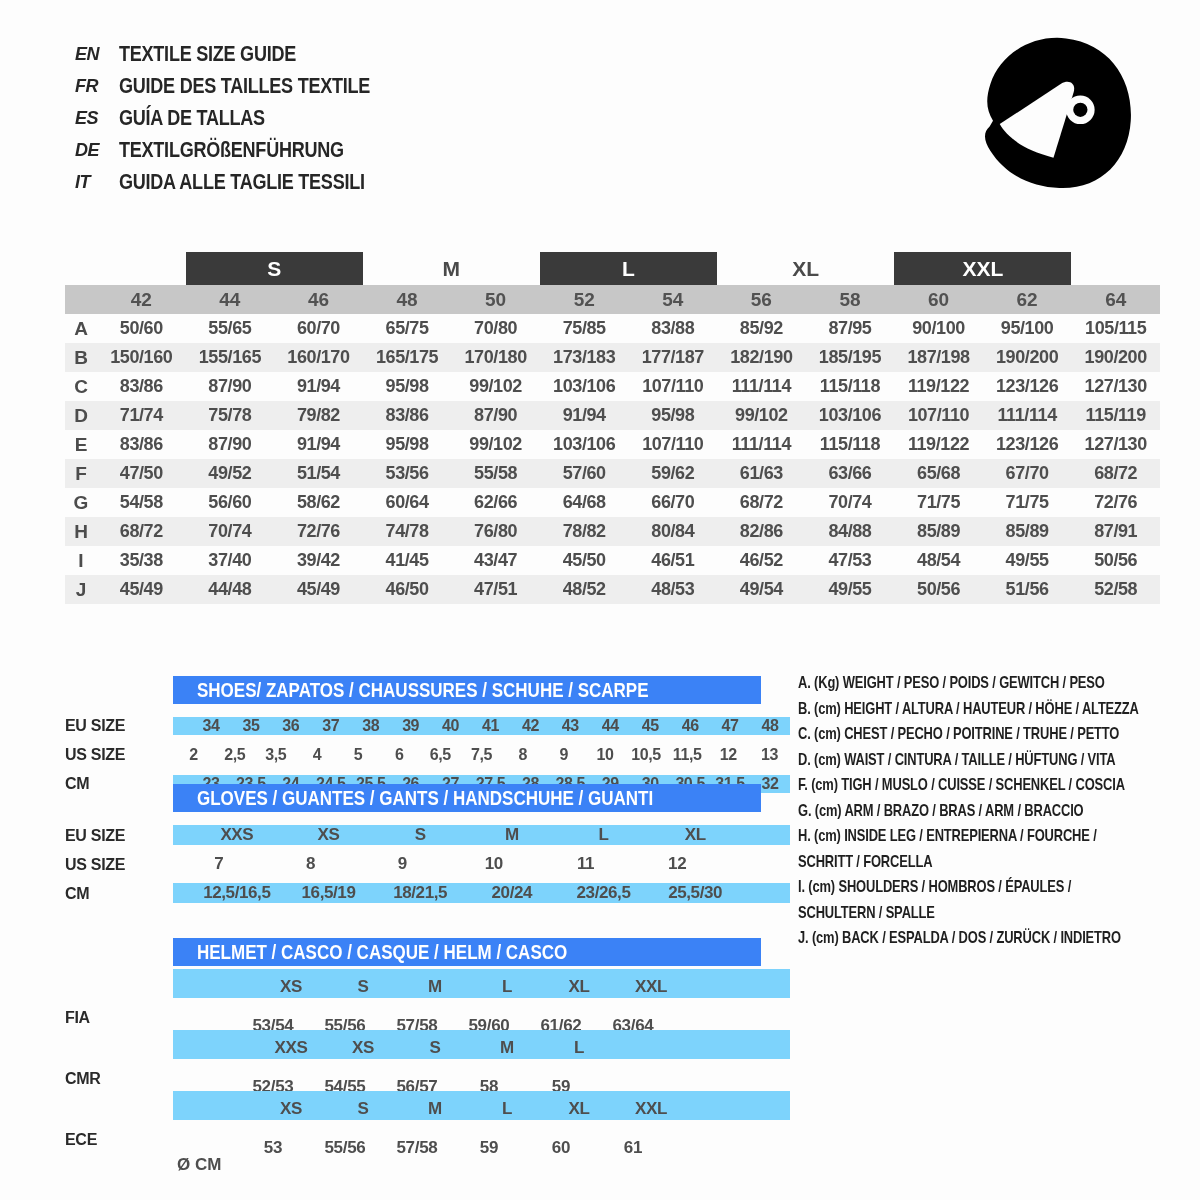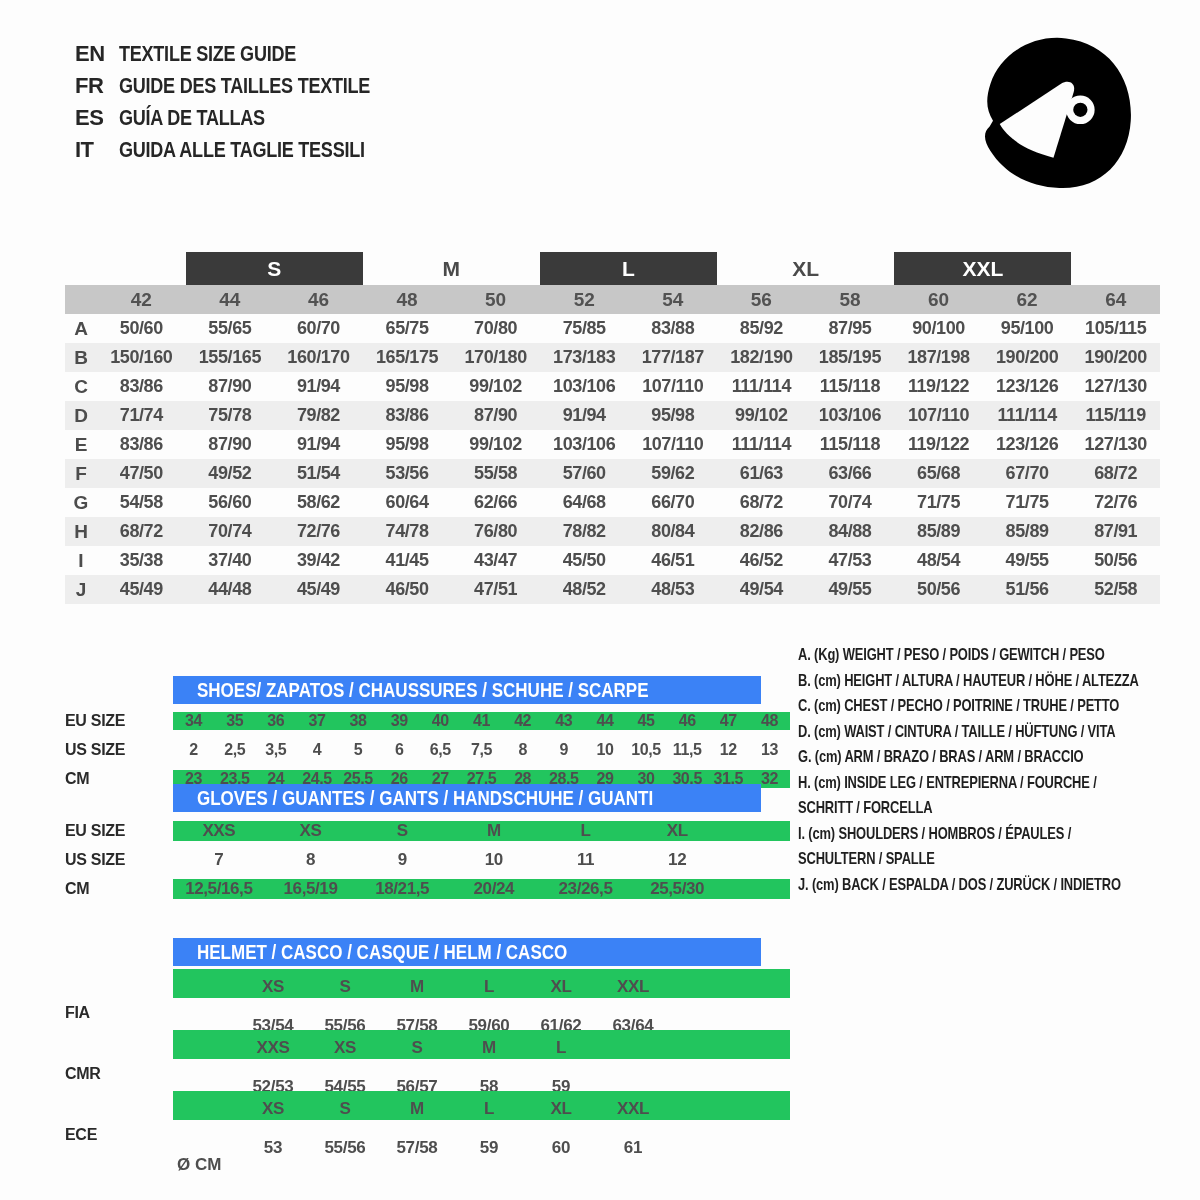--- a/index.html
+++ b/index.html
@@ -2,21 +2,21 @@
 <html><head>
 <meta charset="utf-8">
 <style>
   html,body{margin:0;padding:0;}
   .page{position:relative;width:1200px;height:1200px;background:#fdfdfd;overflow:hidden;
         font-family:"Liberation Sans","DejaVu Sans",sans-serif;font-weight:700;color:#4e4e4e;}
 
   
   .langs{position:absolute;left:75px;top:38px;}
   .lang-row{display:flex;height:32px;align-items:center;}
-  .lang-code{width:44px;font-size:22px;color:#262626;letter-spacing:-0.5px;}
+  .lang-code{width:44px;font-size:18px;color:#262626;letter-spacing:-0.5px;font-style:italic;}
   .lang-title{font-size:22px;color:#262626;white-space:nowrap;transform:scaleX(0.82);transform-origin:0 50%;letter-spacing:-0.3px;}
 
   .helmet-icon{position:absolute;left:972px;top:28px;width:168px;height:172px;}
   .helmet-icon svg{width:100%;height:100%;}
 
   
   .main-table{position:absolute;left:65px;top:252px;width:1095px;}
   .grid13{display:grid;grid-template-columns:32px repeat(12,1fr);}
   .band-row{height:33px;}
   .sz{display:flex;align-items:center;justify-content:center;font-size:21px;}
@@ -39,38 +39,38 @@
   .sub{position:absolute;left:65px;width:725px;}
   .shoes{top:676px;}
   .gloves{top:784px;}
   .helmet-table{top:938px;}
   .sub-header{margin-left:108px;width:564px;height:28px;background:#3b82f6;color:#fff;
               display:flex;align-items:center;padding-left:24px;}
   .sub-header span{font-size:20px;white-space:nowrap;transform:scaleX(0.85);transform-origin:0 50%;}
   .shoes .sub-header{margin-bottom:2px;}
   .gloves .sub-header{margin-bottom:4px;}
   .helmet-table .sub-header{margin-bottom:3px;}
-  .srow{display:flex;height:29px;align-items:center;}
+  .srow{display:flex;height:29px;align-items:flex-end;}
   .slabel{width:108px;display:flex;align-items:center;font-size:16px;color:#2a2a2a;letter-spacing:-0.3px;}
   .sdata{flex:1;display:flex;align-items:center;}
-  .srow.stripe .sdata{background:#22c55e;}
+  .srow.stripe .sdata{background:#7dd3fc;padding-left:18px;}
   .sgrid{display:grid;width:100%;}
   .g15{grid-template-columns:repeat(15,1fr);}
   .g6{width:550px;grid-template-columns:repeat(6,1fr);}
   .scell{display:flex;align-items:center;justify-content:center;font-size:16px;color:#4e4e4e;letter-spacing:-0.4px;}
   .gloves .scell{font-size:17px;}
 
   .hpair{margin-bottom:3px;}
   .hgrid{display:grid;grid-template-columns:64px repeat(6,72px);height:29px;}
   .hcells{display:contents;}
   .hunit{display:flex;align-items:center;font-size:17px;color:#4e4e4e;padding-left:4px;margin-top:35px;}
   .hcell{display:flex;align-items:center;justify-content:center;font-size:17px;color:#4e4e4e;letter-spacing:-0.3px;}
 
   
-  .legend{position:absolute;left:798px;top:642px;width:380px;}
+  .legend{position:absolute;left:798px;top:670px;width:380px;}
   .lline{white-space:nowrap;font-size:17px;line-height:25.5px;color:#1f1f1f;
          transform:scaleX(0.76);transform-origin:0 50%;letter-spacing:-0.2px;}
 </style>
 </head>
 <body>
 
 <div class="page">
 
   <div class="langs">
 
@@ -82,20 +82,24 @@
       <div class="lang-row">
         <span class="lang-code">FR</span>
         <span class="lang-title">GUIDE DES TAILLES TEXTILE</span>
       </div>
 
       <div class="lang-row">
         <span class="lang-code">ES</span>
         <span class="lang-title">GUÍA DE TALLAS</span>
       </div>
 
+      <div class="lang-row">
+        <span class="lang-code">DE</span>
+        <span class="lang-title">TEXTILGRÖßENFÜHRUNG</span>
+      </div>
 
       <div class="lang-row">
         <span class="lang-code">IT</span>
         <span class="lang-title">GUIDA ALLE TAGLIE TESSILI</span>
       </div>
     </div>
 
   <div class="helmet-icon">
     <svg viewBox="0 0 200 200" aria-hidden="true">
       <path fill="#000000" d="M112 10 C163 16 192 58 189 108 C186 157 152 190 104 188 C70 187 40 172 22 144 C14 132 13 122 21 115 L25 108 C17 95 16 82 22 64 C33 30 70 5 112 10 Z"></path>
@@ -684,20 +688,26 @@
       </div>
 
       <div class="legend-item">
         <div>
 
         <div class="lline">D. (cm) WAIST / CINTURA / TAILLE / HÜFTUNG / VITA</div>
         </div>
       </div>
 
 
+      <div class="legend-item">
+        <div>
+
+        <div class="lline">F. (cm) TIGH / MUSLO / CUISSE / SCHENKEL / COSCIA</div>
+        </div>
+      </div>
 
       <div class="legend-item">
         <div>
 
         <div class="lline">G. (cm) ARM / BRAZO / BRAS / ARM / BRACCIO</div>
         </div>
       </div>
 
       <div class="legend-item">
         <div>

